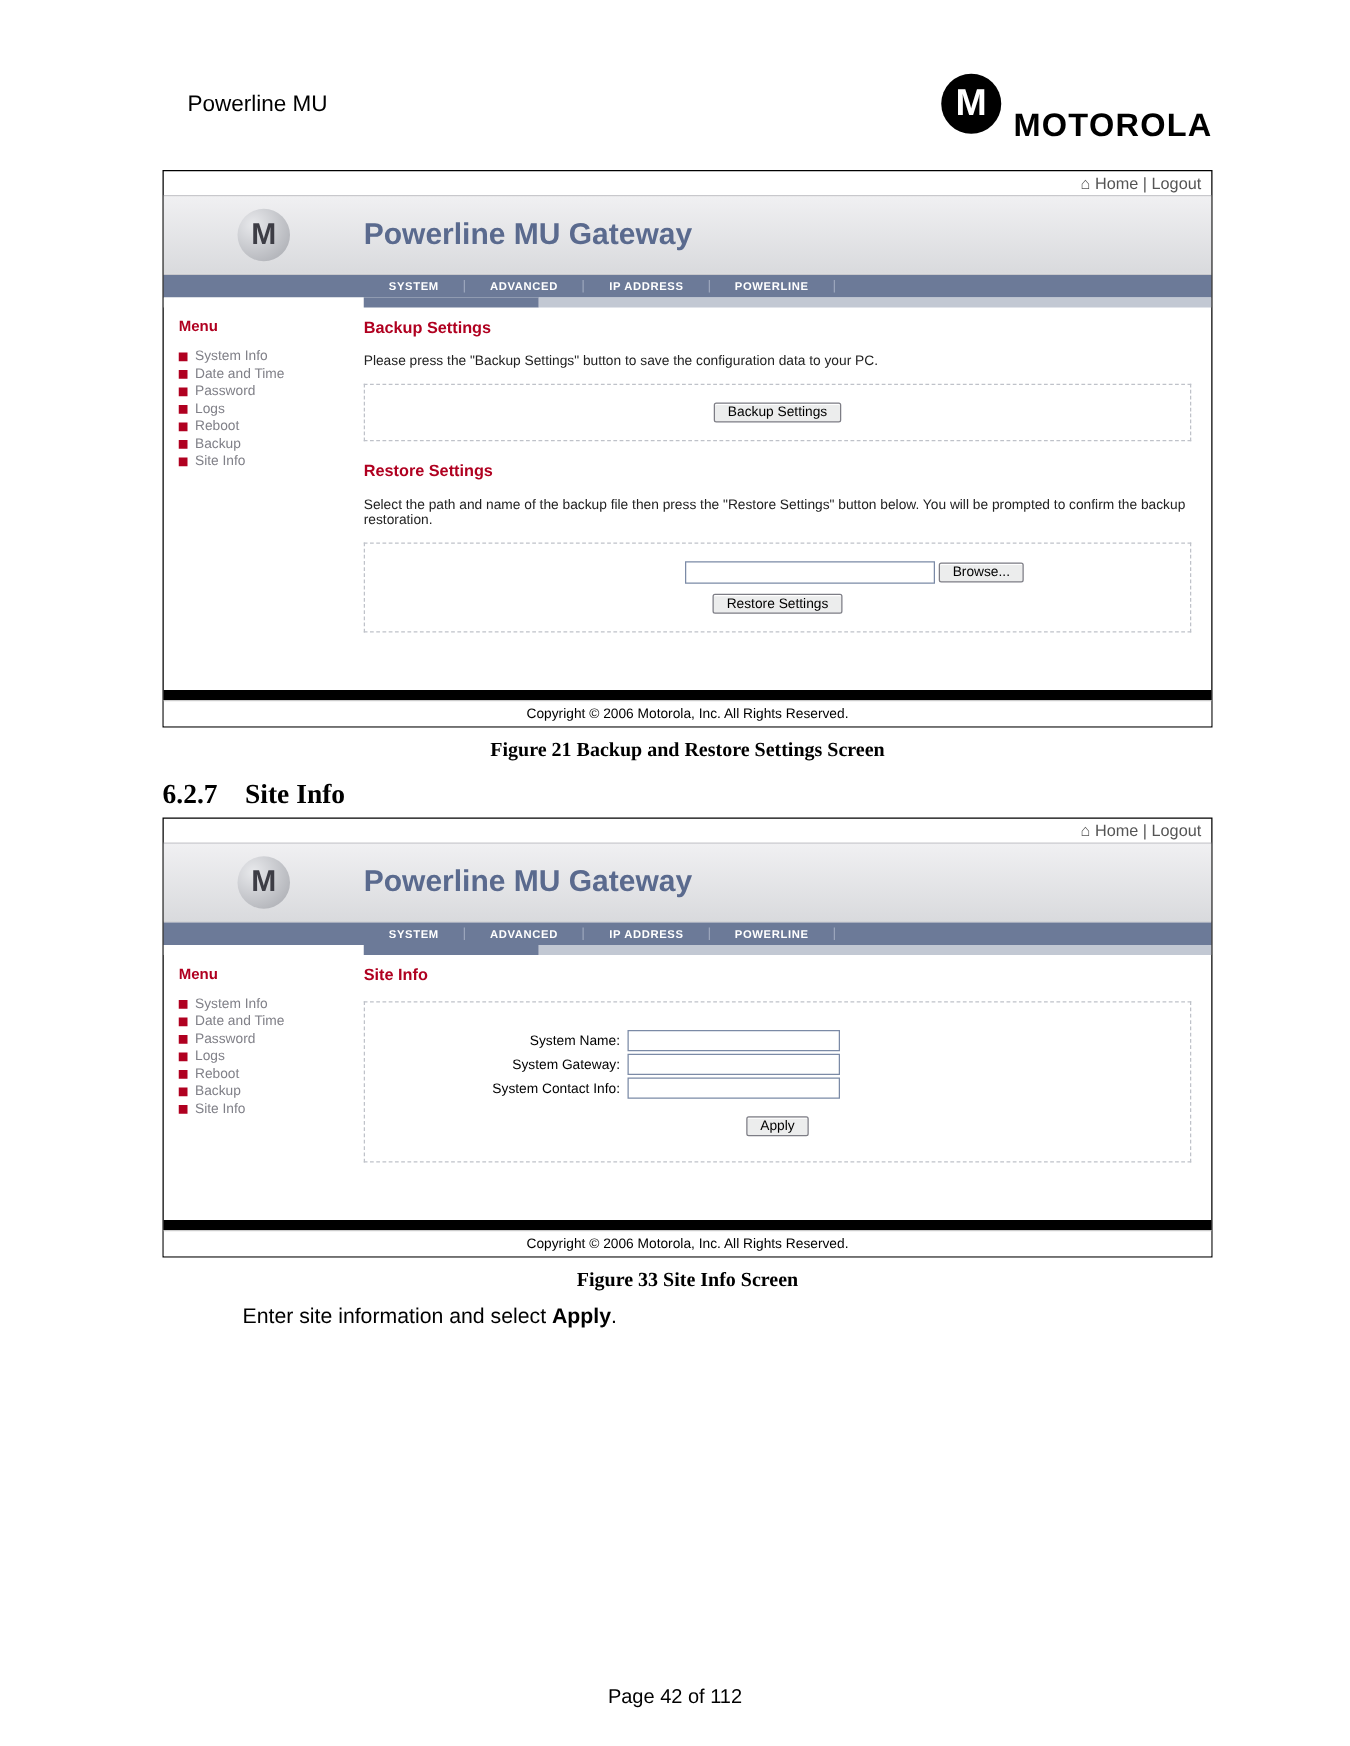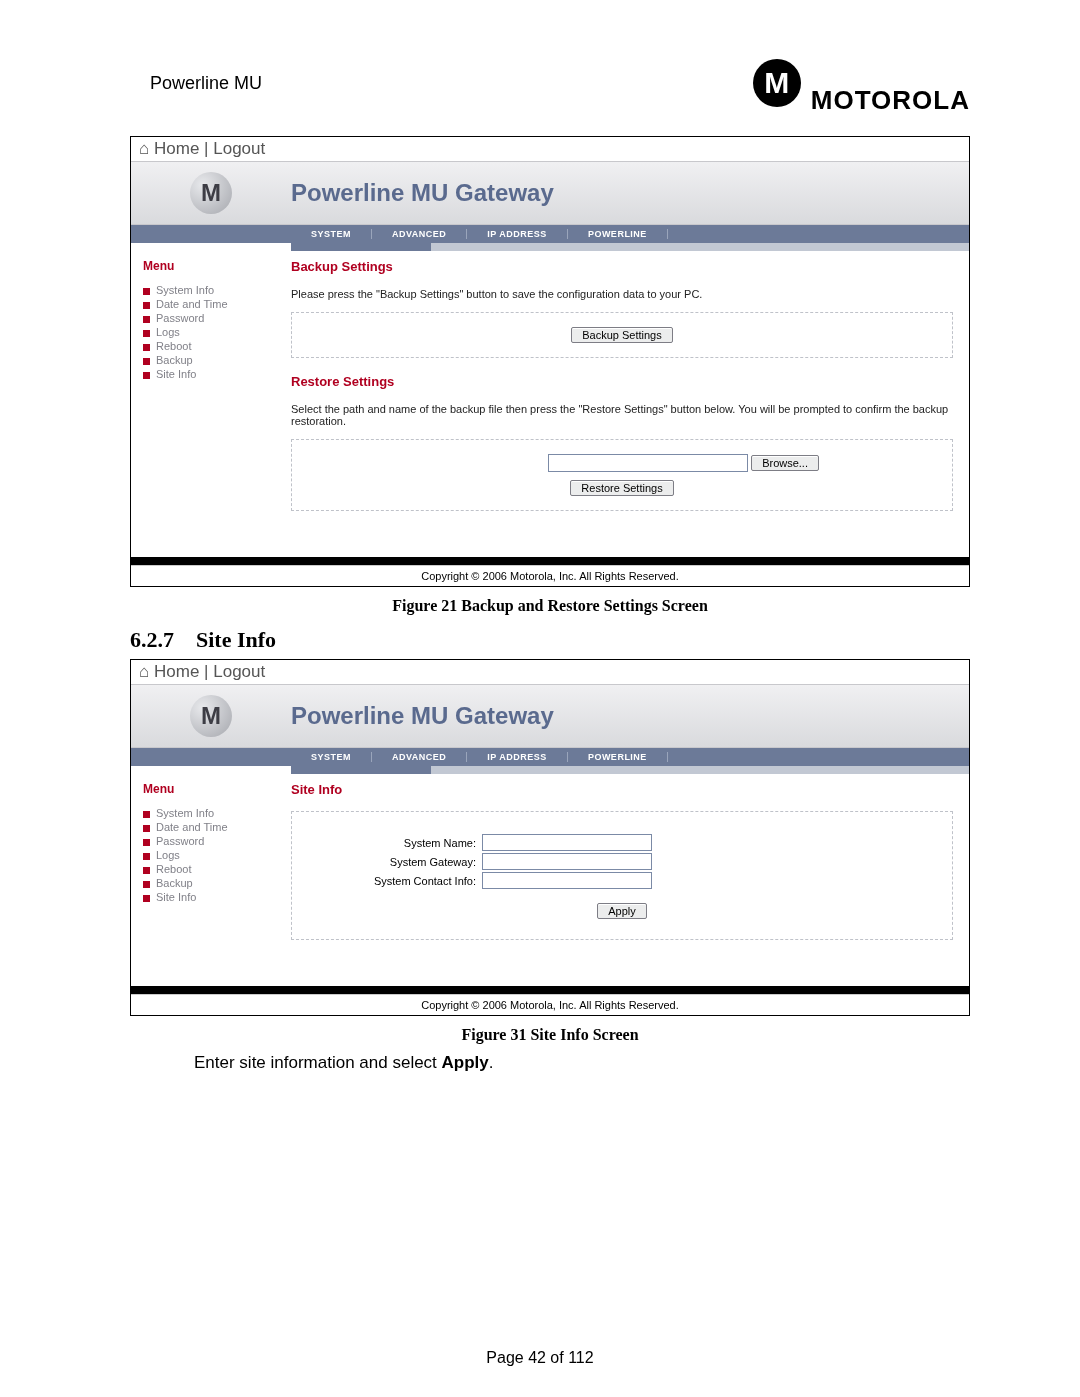--- a/index.html
+++ b/index.html
@@ -76,22 +76,23 @@
 
   
   .shot {
     border: 1px solid #000;
     margin-left: 0;
     background: #fff;
     font-family: Verdana, Tahoma, sans-serif;
     font-size: 11px;
   }
   .shot .topbar {
+    text-align: right;
     padding: 2px 8px;
-    font-size: 17px;
+    font-size: 13px;
     color: #555;
   }
   .shot .topbar a { text-decoration: none; color: #555; }
   .shot .banner {
     background: linear-gradient(#f0f0f2, #d9dadd);
     display: flex;
     align-items: center;
     height: 62px;
     border-top: 1px solid #c8c8cc;
     border-bottom: 1px solid #c8c8cc;
@@ -363,21 +364,21 @@
           <li>Logs</li>
           <li>Reboot</li>
           <li>Backup</li>
           <li>Site Info</li>
         </ul>
       </div>
 
       <div class="main">
         <div class="panel-title">Site Info</div>
 
-        <div class="dashed" style="padding:20px 4px;">
+        <div class="dashed" style="padding:20px 24px;">
           <div class="form-row">
             <span class="lbl">System Name:</span>
             <input type="text" class="field" style="">
           </div>
           <div class="form-row">
             <span class="lbl">System Gateway:</span>
             <input type="text" class="field" style="">
           </div>
           <div class="form-row">
             <span class="lbl">System Contact Info:</span>
@@ -386,20 +387,20 @@
           <div class="center" style="margin-top:14px;">
             <button>Apply</button>
           </div>
         </div>
       </div>
     </div>
     <div class="hr"></div>
     <div class="footer-row">Copyright  ©    2006  Motorola, Inc.  All Rights Reserved.</div>
   </div>
 
-  <div class="fig-caption">Figure 31 Site Info Screen</div>
+  <div class="fig-caption">Figure 33 Site Info Screen</div>
 
   <div class="body-text">
     <span>Enter site information and select </span><span class="b">Apply</span><span>.</span>
   </div>
 
   <div class="page-num">Page 42 of 112</div>
 </div>
 
 </body></html>

